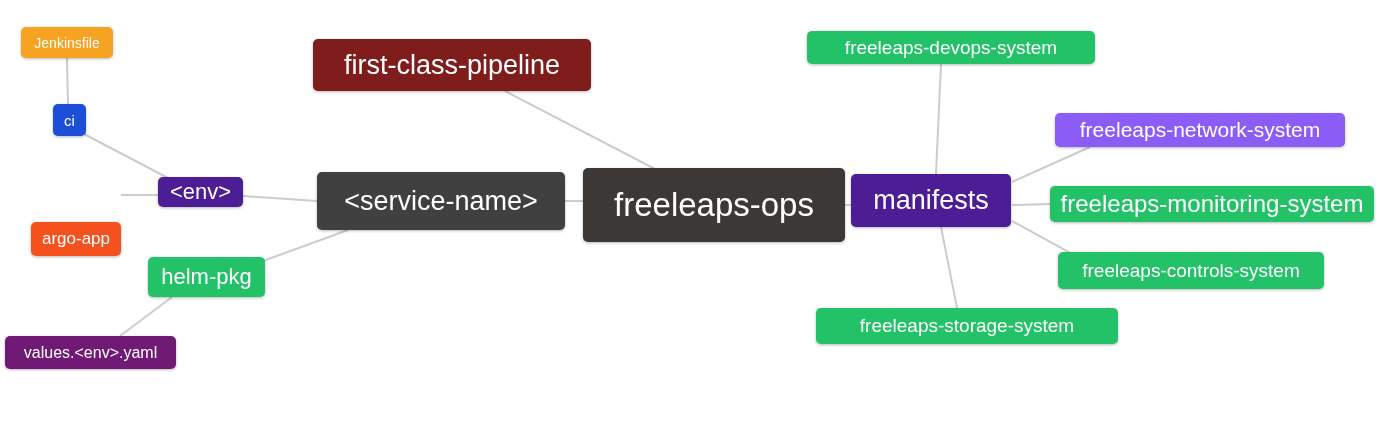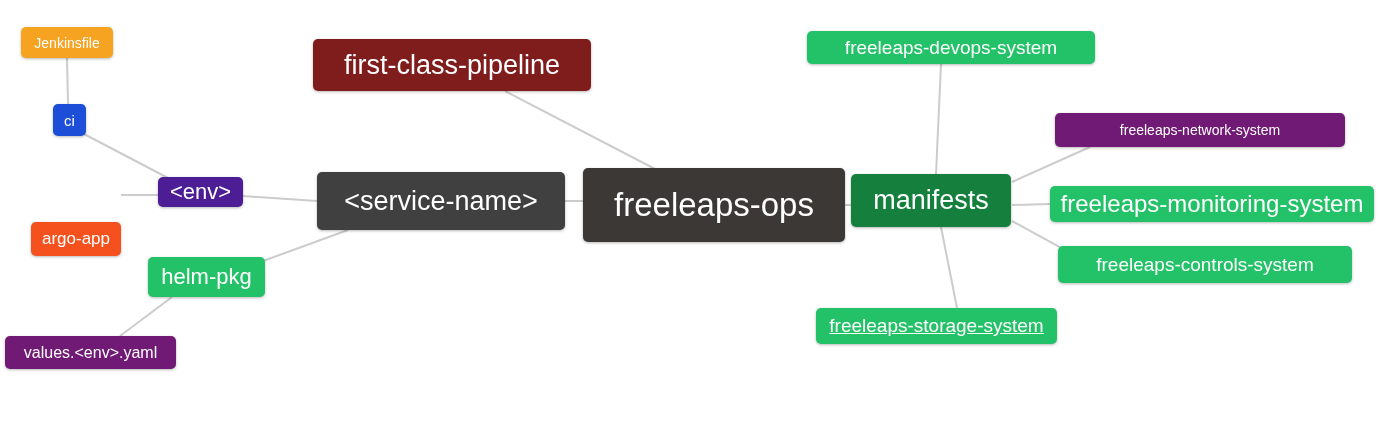--- a/index.html
+++ b/index.html
@@ -70,41 +70,41 @@
   </div>
 
   <div class="node blue" style="left: 317px; top: 172px; width: 248px; height: 58px; font-size: 27px; background-color: #404040;">
     <span class="lbl">&lt;service-name&gt;</span>
   </div>
 
   <div class="node dark" style="left: 583px; top: 168px; width: 262px; height: 74px; font-size: 33px; background-color: rgb(59, 56, 53);">
     <span class="lbl">freeleaps-ops</span>
   </div>
 
-  <div class="node blue" style="left: 851px; top: 174px; width: 160px; height: 53px; font-size: 27px; background-color: #15803d;">
+  <div class="node blue" style="left: 851px; top: 174px; width: 160px; height: 53px; font-size: 27px; background-color: #4c1d95;">
     <span class="lbl">manifests</span>
   </div>
 
   <div class="node green" style="left: 796px; top: 31px; width: 288px; height: 33px; font-size: 19px; background-color: rgb(36, 194, 104); margin-left: 11px;">
     <span class="lbl">freeleaps-devops-system</span>
   </div>
 
-  <div class="node green" style="left: 1055px; top: 113px; width: 290px; height: 34px; font-size: 14px; background-color: #701a75;">
+  <div class="node green" style="left: 1055px; top: 113px; width: 290px; height: 34px; font-size: 21px; background-color: #8b5cf6;">
     <span class="lbl">freeleaps-network-system</span>
   </div>
 
   <div class="node green" style="left: 1050px; top: 186px; width: 324px; height: 36px; font-size: 24px; background-color: rgb(36, 194, 104);">
     <span class="lbl">freeleaps-monitoring-system</span>
   </div>
 
-  <div class="node green" style="left: 1058px; top: 246px; width: 294px; height: 37px; font-size: 19px; background-color: rgb(36, 194, 104);">
+  <div class="node green" style="left: 1058px; top: 252px; width: 266px; height: 37px; font-size: 19px; background-color: rgb(36, 194, 104);">
     <span class="lbl">freeleaps-controls-system</span>
   </div>
 
-  <div class="node green" style="left: 816px; top: 308px; width: 241px; height: 36px; font-size: 19px; background-color: rgb(36, 194, 104); text-decoration: underline;">
+  <div class="node green" style="left: 816px; top: 308px; width: 302px; height: 36px; font-size: 19px; background-color: rgb(36, 194, 104);">
     <span class="lbl">freeleaps-storage-system</span>
   </div>
 
   <div class="node green" style="left: 148px; top: 257px; width: 117px; height: 40px; font-size: 22px; background-color: rgb(36, 194, 104);">
     <span class="lbl">helm-pkg</span>
   </div>
 
   <div class="node red" style="left: 5px; top: 336px; width: 171px; height: 33px; font-size: 16px; background-color: #701a75;">
     <span class="lbl">values.&lt;env&gt;.yaml</span>
   </div>

